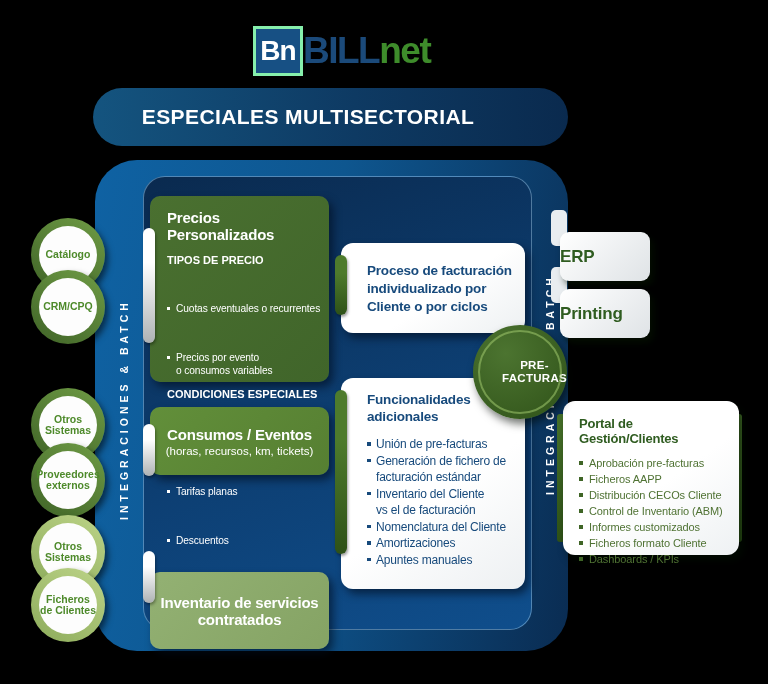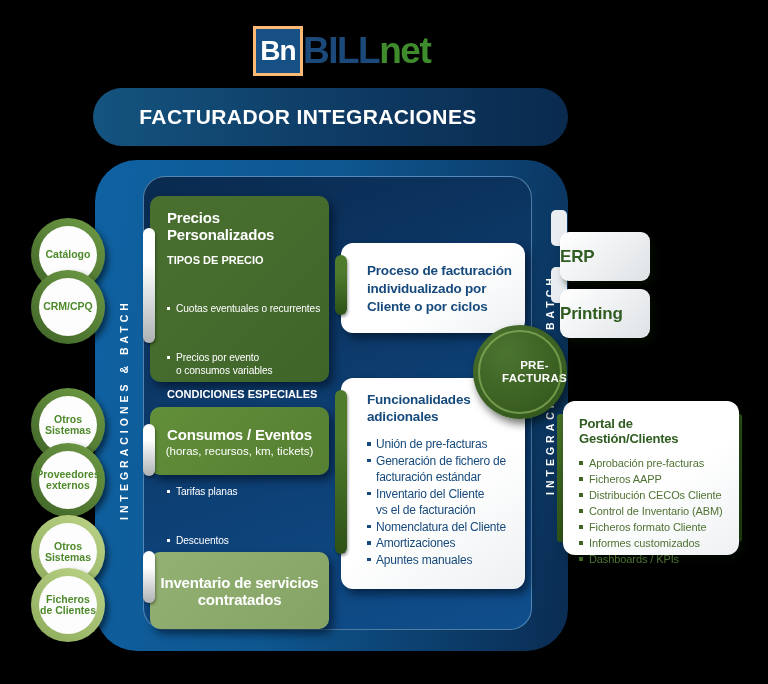--- a/index.html
+++ b/index.html
@@ -3,21 +3,21 @@
 <meta charset="utf-8">
 <style>
   html,body { margin:0; padding:0; background:#000; }
   .stage {
     position:relative; width:768px; height:684px; background:#000;
     font-family:"Liberation Sans","DejaVu Sans",sans-serif; overflow:hidden;
   }
   
   .logo { position:absolute; left:253px; top:26px; display:flex; align-items:center; }
   .logo-badge {
-    width:44px; height:44px; background:#175084; border:3px solid #fdba74;
+    width:44px; height:44px; background:#175084; border:3px solid #86efac;
     color:#fff; font-weight:bold; font-size:28px; display:flex; align-items:center;
     justify-content:center; letter-spacing:-1px;
   }
   .logo-word { margin-left:0; font-size:37px; font-weight:bold; letter-spacing:-1.5px; display:flex;text-align:center; }
   .logo-bill { color:#1b4a7a; }
   .logo-net  { color:#3e8c2b; }
   
   .pill {
     position:absolute; left:93px; top:88px; width:475px; height:58px; border-radius:29px;
     background:linear-gradient(to right,#14547f 0%,#0e3a63 55%,#0a2a4e 100%);
@@ -58,21 +58,21 @@
   
   .gbox {
     position:absolute; border-radius:10px; color:#fff;
     box-shadow:4px 5px 9px rgba(2,12,28,0.6); box-sizing:border-box;
   }
   .box-precios   { left:150px; top:196px; width:179px; height:186px;
                    background:linear-gradient(135deg,#4a7030,#40652a); padding:13px 6px 0 17px; }
   .box-consumos  { left:150px; top:407px; width:179px; height:68px;
                    background:linear-gradient(135deg,#628f3a,#567f32);
                    display:flex; flex-direction:column; align-items:center; justify-content:center; }
-  .box-inventario{ left:150px; top:552px; width:179px; height:77px;
+  .box-inventario{ left:150px; top:572px; width:179px; height:77px;
                    background:linear-gradient(135deg,#93b173,#85a364);
                    display:flex; align-items:center; justify-content:center; text-align:center; padding:0 10px; }
   .gbox-title   { font-weight:bold; font-size:15px; letter-spacing:-0.2px; }
   .gsec-title   { font-weight:bold; font-size:11px; margin-top:11px; }
   .glist        { list-style:none; margin:3px 0 0 0; padding:0; font-size:10.2px; line-height:13px; letter-spacing:-0.1px; }
   .glist li     { position:relative; padding-left:9px; white-space:pre-line;margin-top:36px; }
   .glist li::before { content:""; position:absolute; left:0; top:5px; width:3px; height:3px; background:#fff; }
   .box-consumos .sub { font-size:11.5px; margin-top:2px; font-weight:normal; }
   
   .tab { position:absolute; width:12px; border-radius:6px; }
@@ -138,21 +138,21 @@
 
   <div class="logo">
     <div class="logo-badge">Bn</div>
     <div class="logo-word">
       <span class="logo-bill">BILL</span>
       <span class="logo-net">net</span>
     </div>
   </div>
 
   <div class="pill">
-    <span class="pill-text">FACTURADOR INTEGRACIONES</span>
+    <span class="pill-text">ESPECIALES MULTISECTORIAL</span>
   </div>
 
   <div class="container"></div>
   <div class="panel"></div>
 
   <div class="vtext vtext-left">INTEGRACIONES &amp; BATCH</div>
   <div class="vtext vtext-right">INTEGRACIONES &amp; BATCH</div>
 
   <div class="circle circle-dark" style="left:31px; top:218px;">
     <div class="circle-inner">Catálogo</div>
@@ -241,19 +241,19 @@
 
   <div class="portal-bar" style="left:557px;"></div>
   <div class="portal-bar" style="left:732px;"></div>
   <div class="portal">
     <div class="portal-title">Portal de Gestión/Clientes</div>
     <ul class="plist">
       <li>Aprobación pre-facturas</li>
       <li>Ficheros AAPP</li>
       <li>Distribución CECOs Cliente</li>
       <li>Control de Inventario (ABM)</li>
+      <li>Informes customizados</li>
       <li>Ficheros formato Cliente</li>
-      <li>Informes customizados</li>
       <li>Dashboards / KPIs</li>
     </ul>
   </div>
 
 </div>
 
 </body></html>

